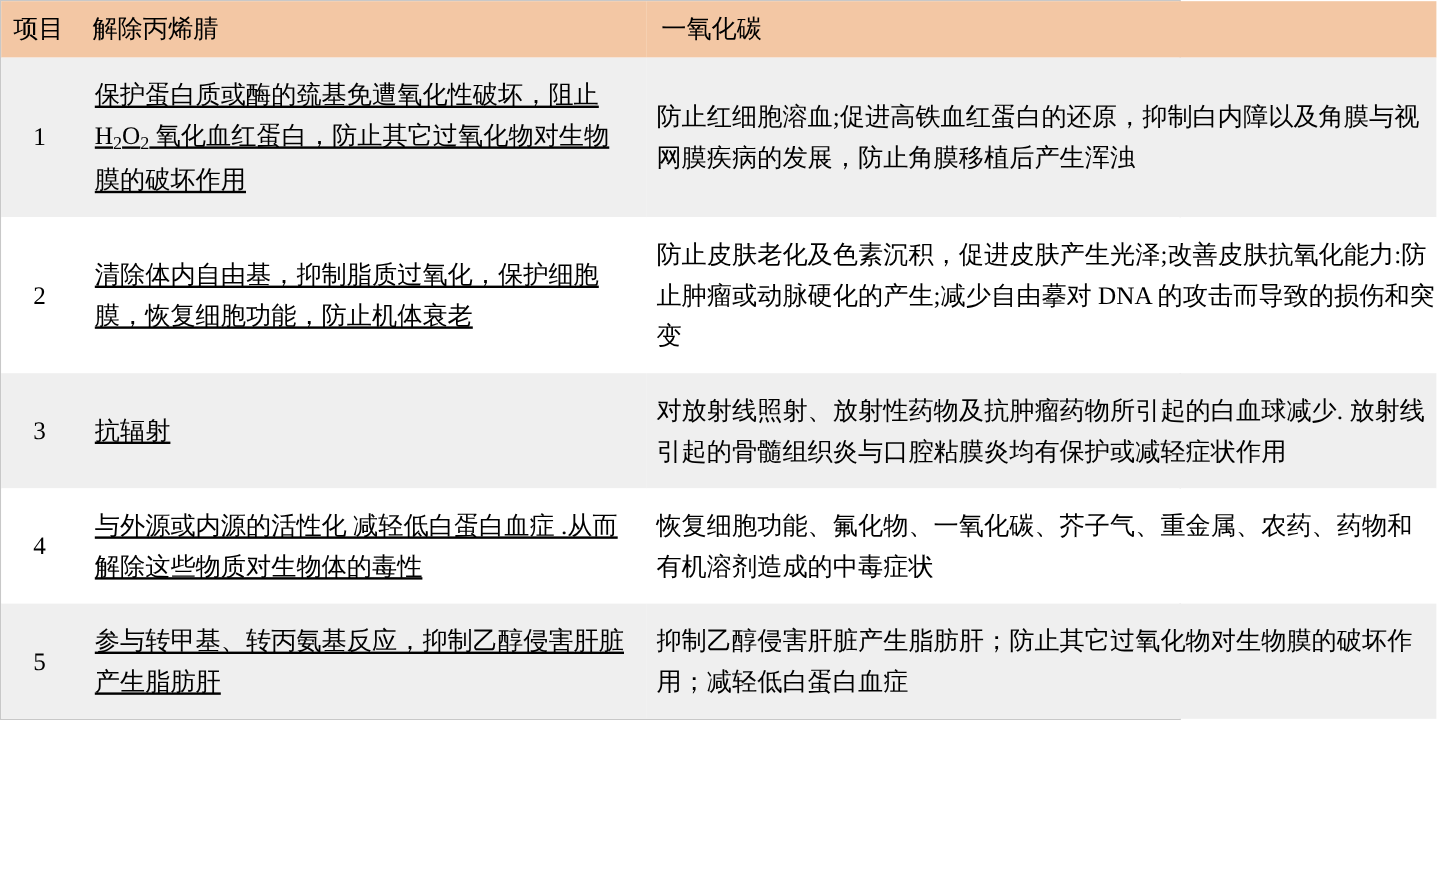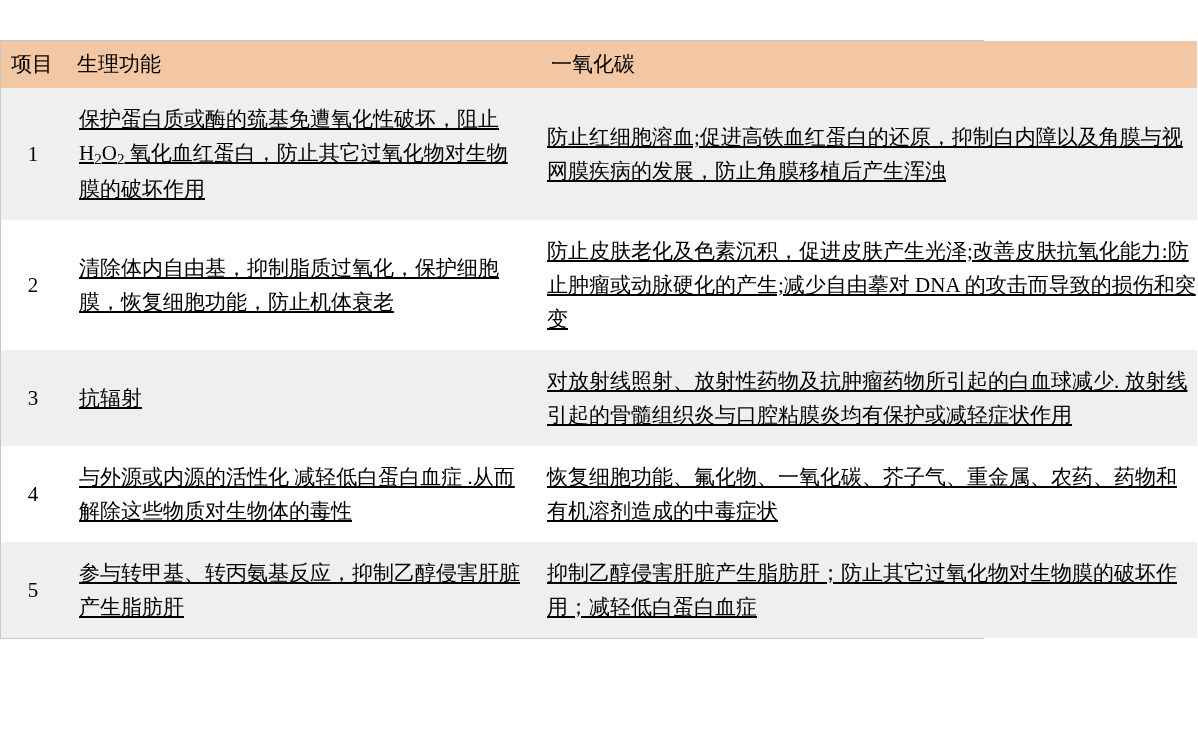--- a/index.html
+++ b/index.html
@@ -12,21 +12,20 @@
     height: 741px;
     font-family: "Liberation Serif", "DejaVu Serif", serif;
     color: #000000;
     overflow: hidden;
   }
   .table-wrap {
     width: 984px;
     box-sizing: border-box;
     border: 1px solid #c8c8c8;
     background: #ffffff;
-    margin-top: 40px;
   }
   table.data-table {
     width: 1196px;
     border-collapse: collapse;
     table-layout: fixed;
   }
   table.data-table col.col-item { width: 64px; }
   table.data-table col.col-func { width: 474px; }
   table.data-table col.col-clin { width: 658px; }
 
@@ -54,41 +53,41 @@
   tbody tr.row-odd td { background: #efefef; }
   tbody tr.row-even td { background: #ffffff; }
 
   td.cell-index {
     text-align: center;
     padding-left: 0;
     padding-right: 0;
     font-size: 21px;
   }
   td.cell-func { padding-left: 14px; padding-right: 12px; text-decoration: underline; }
-  td.cell-clin { padding-left: 8px; padding-right: 0; text-decoration: underline; }
+  td.cell-clin { padding-left: 8px; padding-right: 0; }
 
   .formula-sub {
     font-size: 0.72em;
     vertical-align: -0.25em;
   }
 </style>
 </head>
 <body>
 
 <div class="table-wrap">
   <table class="data-table">
     <colgroup>
       <col class="col-item">
       <col class="col-func">
       <col class="col-clin">
     </colgroup>
     <thead>
       <tr>
         <th class="th-item">项目</th>
-        <th class="th-func">生理功能</th>
+        <th class="th-func">解除丙烯腈</th>
         <th class="th-clin">一氧化碳</th>
       </tr>
     </thead>
     <tbody>
       <tr class="row-odd">
         <td class="cell-index">1</td>
         <td class="cell-func"><span>保护蛋白质或酶的巯基免遭氧化性破坏，阻止 H</span><span class="formula-sub">2</span><span>O</span><span class="formula-sub">2</span><span> 氧化血红蛋白，防止其它过氧化物对生物膜的破坏作用</span></td>
         <td class="cell-clin">防止红细胞溶血;促进高铁血红蛋白的还原，抑制白内障以及角膜与视网膜疾病的发展，防止角膜移植后产生浑浊</td>
       </tr>
       <tr class="row-even">

